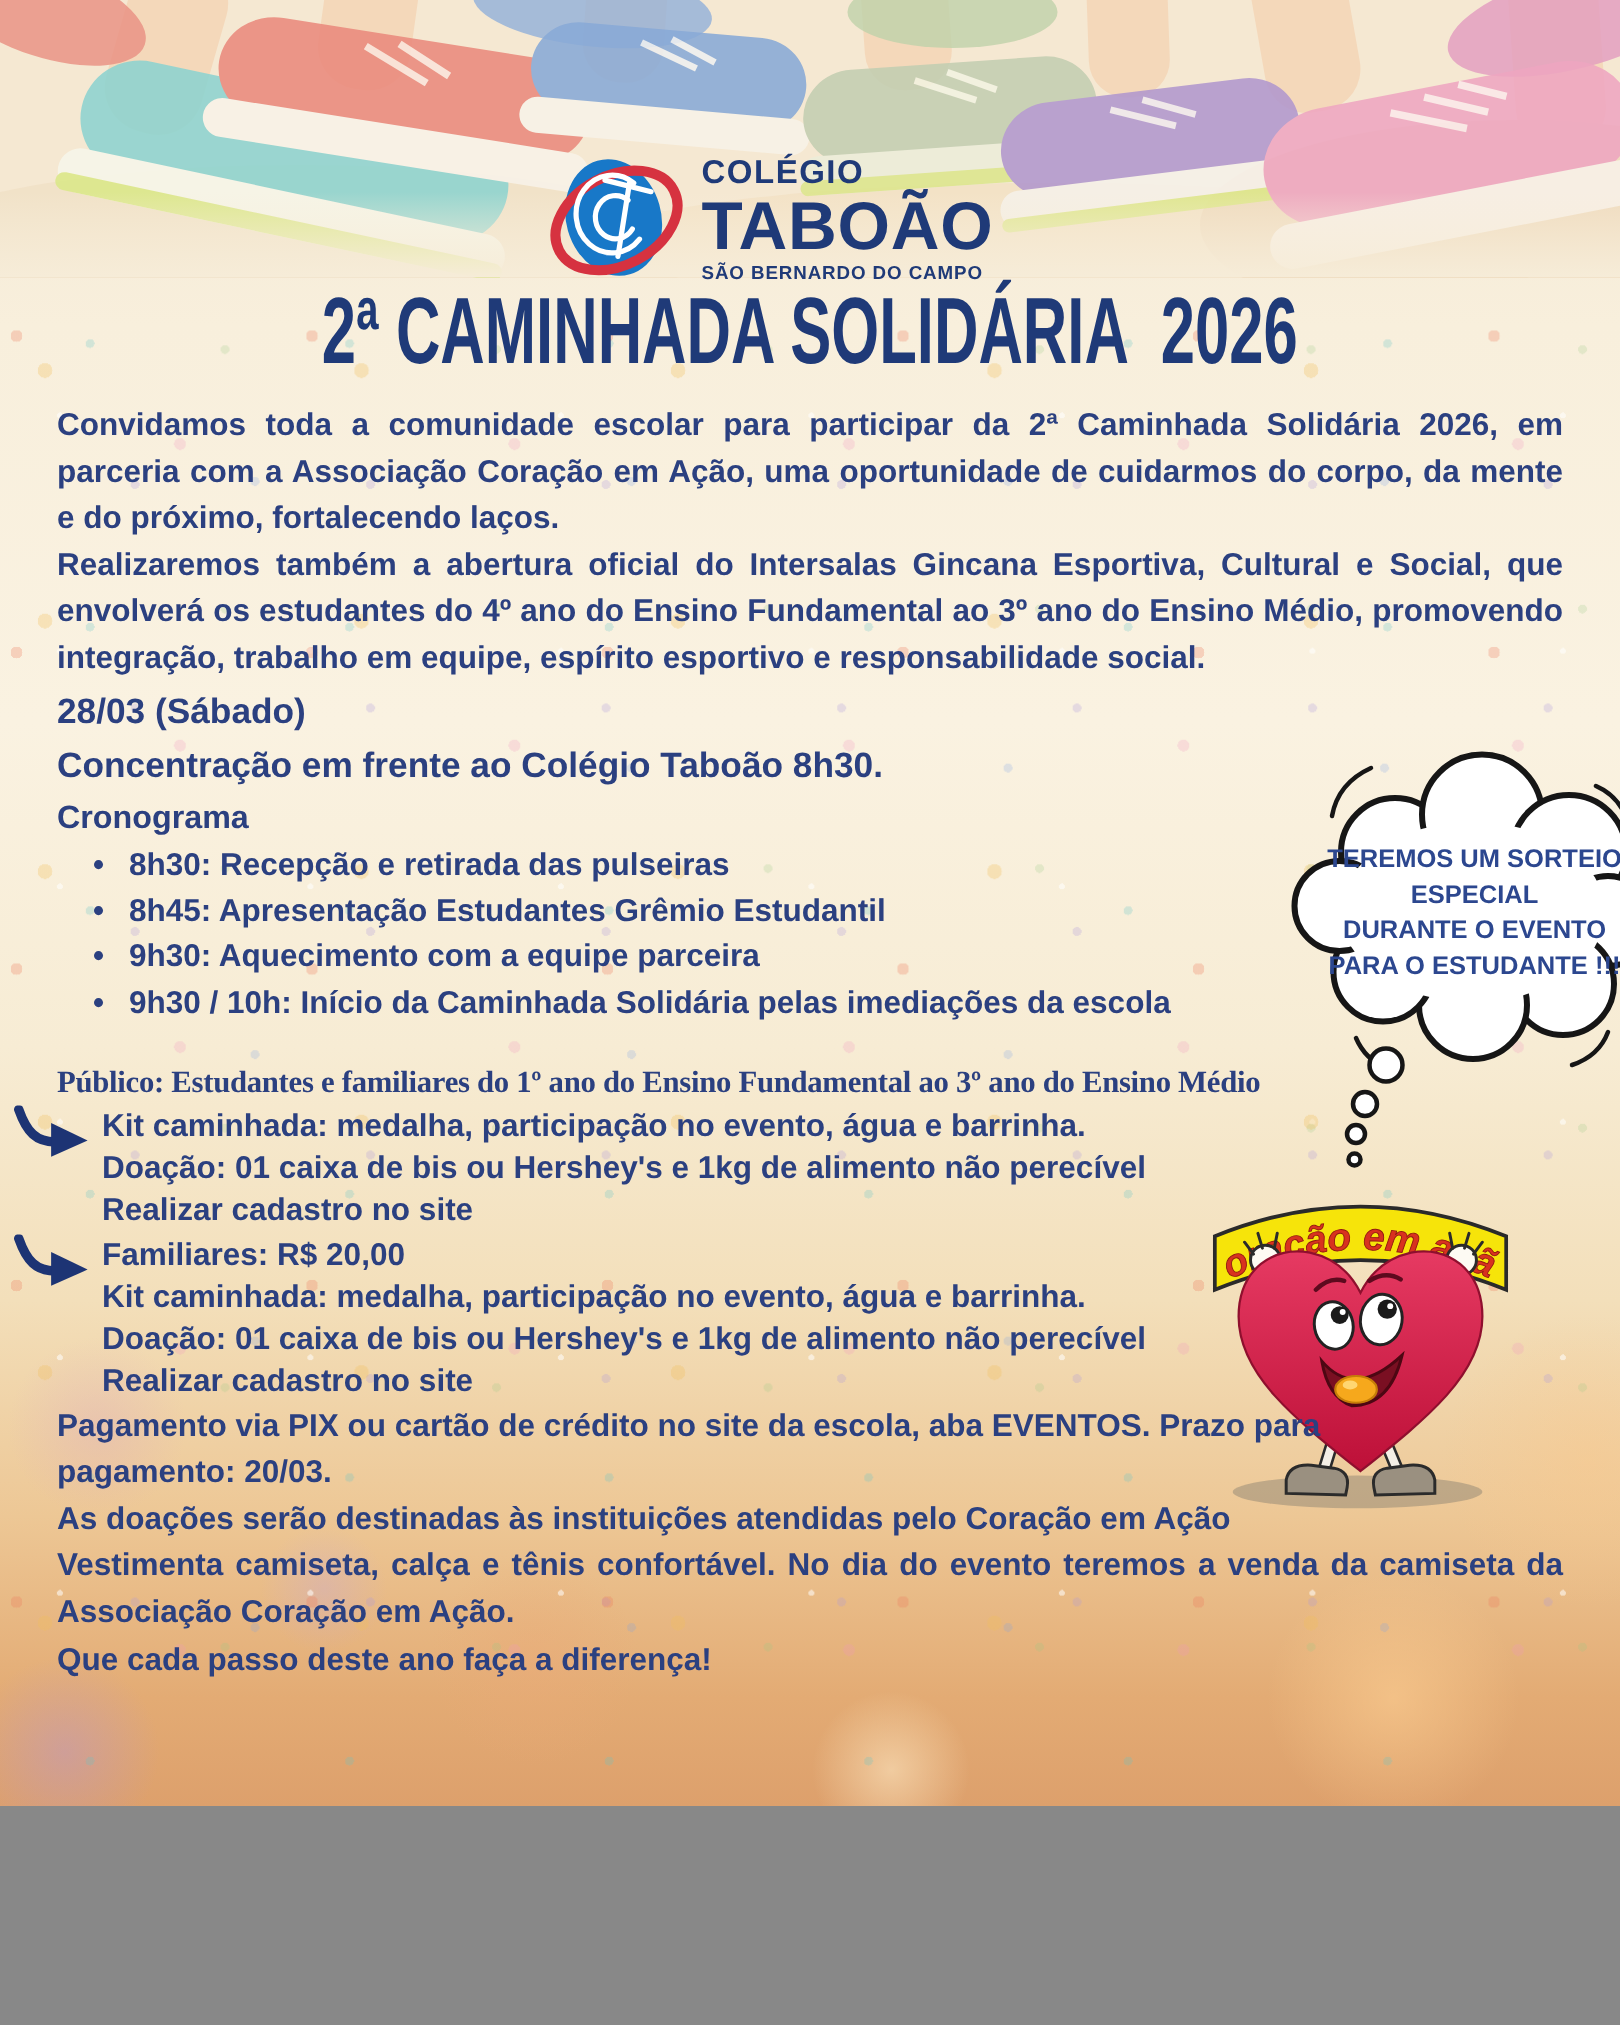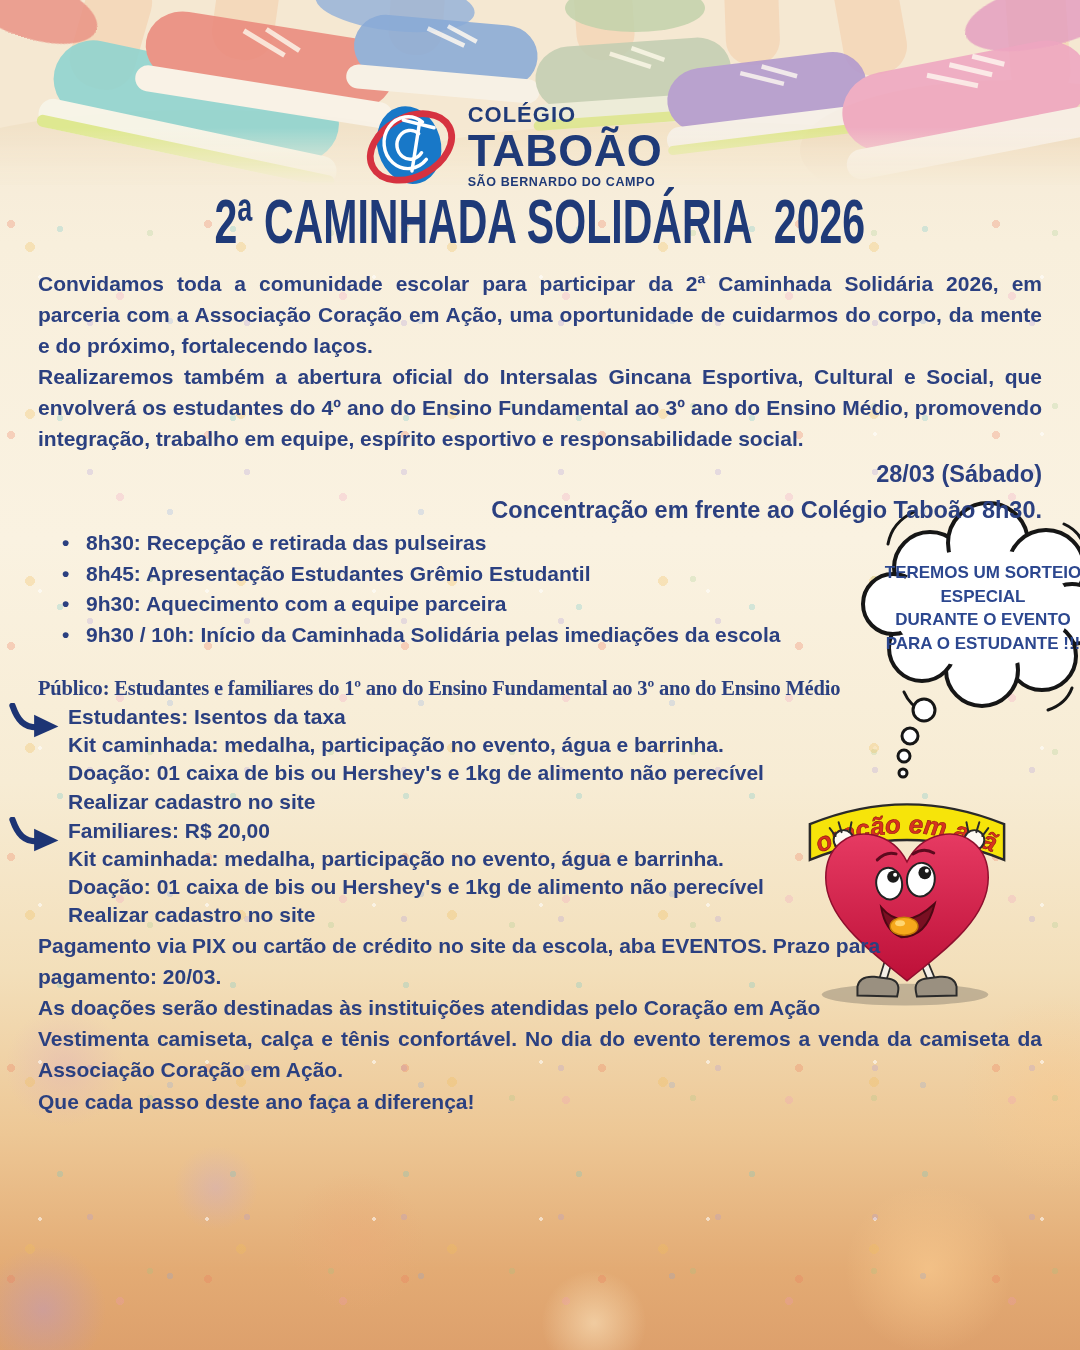--- a/index.html
+++ b/index.html
@@ -1,17 +1,17 @@
 <!DOCTYPE html>
 <html><head>
 <meta charset="utf-8">
 <style>
   html,body{margin:0;padding:0;background:#888;}
   .poster{
-    position:relative;width:1080px;height:1350px;overflow:hidden;
+    position:relative;width:1080px;height:1204px;overflow:hidden;
     font-family:"Liberation Sans","DejaVu Sans",sans-serif;
     color:#2b4080;
     background-image:
       
       radial-gradient(circle 4px at 11px 13px, rgba(236,120,90,.28) 97%, transparent 100%),
       radial-gradient(circle 3px at 60px 40px, rgba(100,196,198,.26) 97%, transparent 100%),
       radial-gradient(circle 5px at 30px 80px, rgba(240,190,90,.30) 97%, transparent 100%),
       radial-gradient(circle 3px at 90px 25px, rgba(170,150,220,.26) 97%, transparent 100%),
       radial-gradient(circle 4px at 120px 95px, rgba(240,150,190,.24) 97%, transparent 100%),
       radial-gradient(circle 3px at 150px 60px, rgba(150,200,130,.22) 97%, transparent 100%),
@@ -43,21 +43,21 @@
   .logo-line1{font-size:22px;font-weight:700;letter-spacing:1px;margin-bottom:2px;}
   .logo-line2{font-size:45px;font-weight:800;letter-spacing:.5px;}
   .logo-line3{font-size:12.5px;font-weight:700;letter-spacing:.6px;margin-top:3px;}
 
   .title{position:absolute;top:188px;left:0;right:0;text-align:center;z-index:6;color:#1f3a78;}
   .title span{display:inline-block;font-size:57px;font-weight:800;white-space:pre;transform:scale(.72,1.1);transform-origin:center;letter-spacing:0;}
 
   .content{position:absolute;top:268px;left:38px;right:38px;z-index:5;font-weight:700;}
   .content p{margin:0;font-size:21px;line-height:31px;}
   .just{text-align:justify;}
-  .center-line{text-align:right;font-size:23.5px;line-height:32px;margin-top:4px;font-weight:700;}
+  .center-line{text-align:left;font-size:23.5px;line-height:32px;margin-top:4px;font-weight:700;}
   .cron-head{font-size:21.5px;line-height:30px;margin-top:4px;}
   ul.cron{margin:2px 0 0 0;padding:0 0 0 48px;list-style:none;}
   ul.cron li{position:relative;font-size:21px;line-height:30.5px;}
   ul.cron li::before{content:"•";position:absolute;left:-24px;top:0;}
   .audience{font-size:20.5px;line-height:28px;margin-top:24px;white-space:nowrap;letter-spacing:-.2px;font-family:Liberation Serif, serif;}
   .group{position:relative;padding-left:30px;margin-top:1px;}
   .group-line{font-size:21px;line-height:28.2px;white-space:nowrap;}
   .arrow-icon{position:absolute;left:-31px;top:0px;width:56px;height:36px;}
   .footer-par{font-size:21px;line-height:29px;}
   .payment{max-width:885px;}
@@ -260,35 +260,35 @@
     </svg>
   </div>
 
   <div class="content">
     <p class="just">Convidamos toda a comunidade escolar para participar da 2ª Caminhada Solidária 2026, em parceria com a Associação Coração em Ação, uma oportunidade de cuidarmos do corpo, da mente e do próximo, fortalecendo laços.</p>
     <p class="just">Realizaremos também a abertura oficial do Intersalas Gincana Esportiva, Cultural e Social, que envolverá os estudantes do 4º ano do Ensino Fundamental ao 3º ano do Ensino Médio, promovendo integração, trabalho em equipe, espírito esportivo e responsabilidade social.</p>
 
     <div class="center-line">28/03 (Sábado)</div>
     <div class="center-line">Concentração em frente ao Colégio Taboão 8h30.</div>
 
+    <div class="cron-head">Cronograma</div>
     <ul class="cron">
       <li>8h30: Recepção e retirada das pulseiras</li>
       <li>8h45: Apresentação Estudantes Grêmio Estudantil</li>
       <li>9h30: Aquecimento com a equipe parceira</li>
       <li>9h30 / 10h: Início da Caminhada Solidária pelas imediações da escola</li>
     </ul>
 
     <div class="audience">Público: Estudantes e familiares do 1º ano do Ensino Fundamental ao 3º ano do Ensino Médio</div>
 
     <div class="group">
       <svg class="arrow-icon" viewBox="0 0 60 40">
         <path d="M5,3 C11,20 18,27 32,27" fill="none" stroke="#1d3474" stroke-width="7" stroke-linecap="round"></path>
         <path d="M29,13 L56,26 L29,38 Z" fill="#1d3474"></path>
       </svg>
-      <div class="group-line">Estudantes: Isentos da taxa</div>
       <div class="group-line">Kit caminhada: medalha, participação no evento, água e barrinha.</div>
       <div class="group-line">Doação: 01 caixa de bis ou Hershey's e 1kg de alimento não perecível</div>
       <div class="group-line">Realizar cadastro no site</div>
     </div>
 
     <div class="group">
       <svg class="arrow-icon" viewBox="0 0 60 40">
         <path d="M5,3 C11,20 18,27 32,27" fill="none" stroke="#1d3474" stroke-width="7" stroke-linecap="round"></path>
         <path d="M29,13 L56,26 L29,38 Z" fill="#1d3474"></path>
       </svg>

